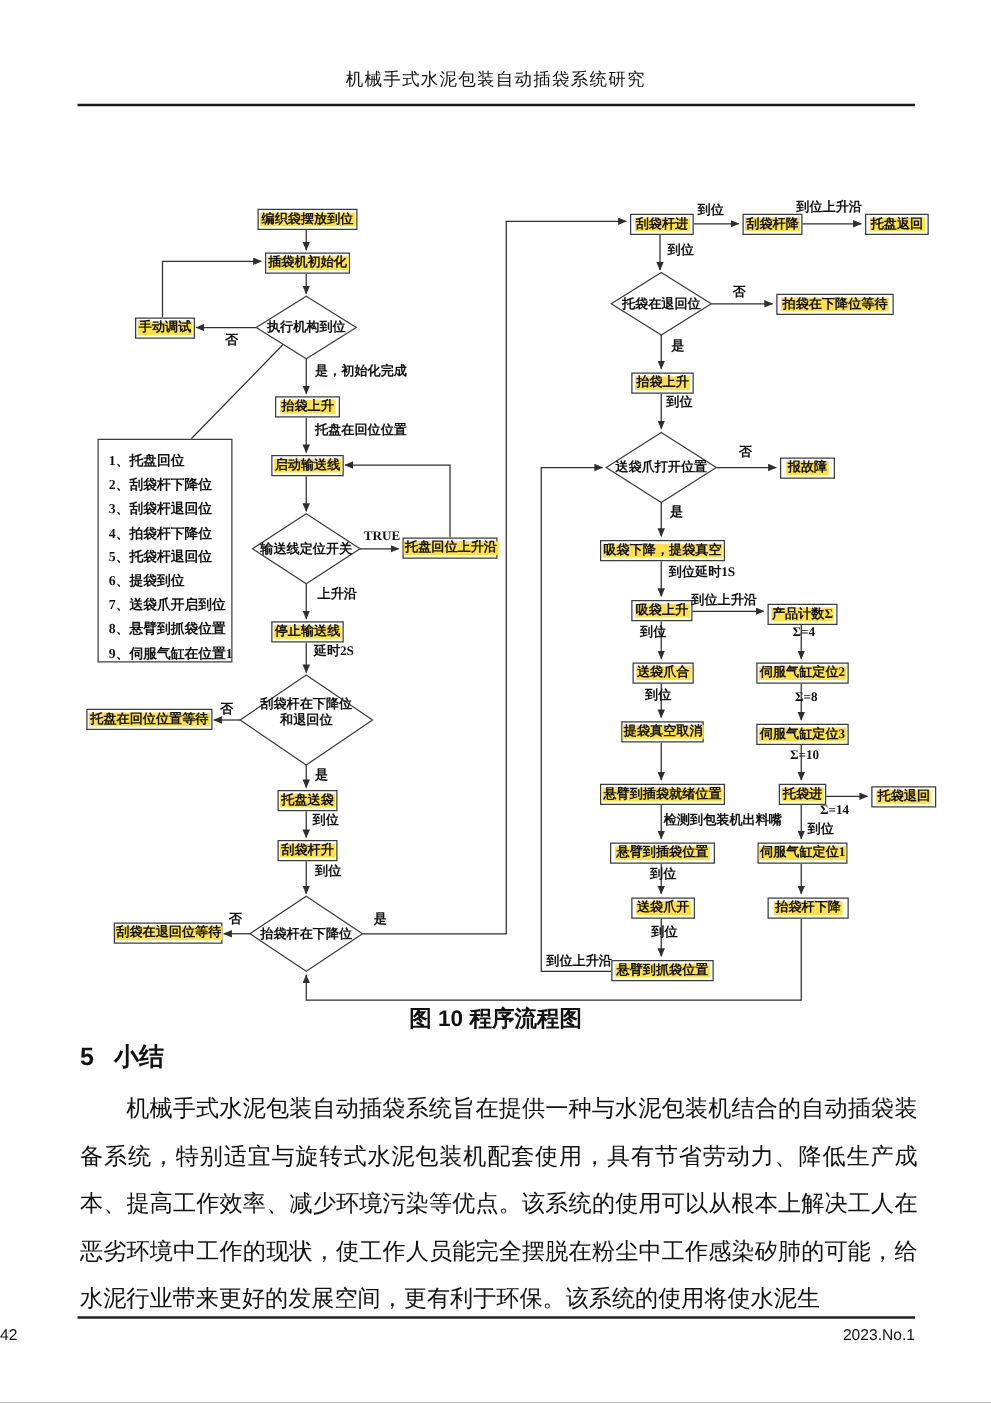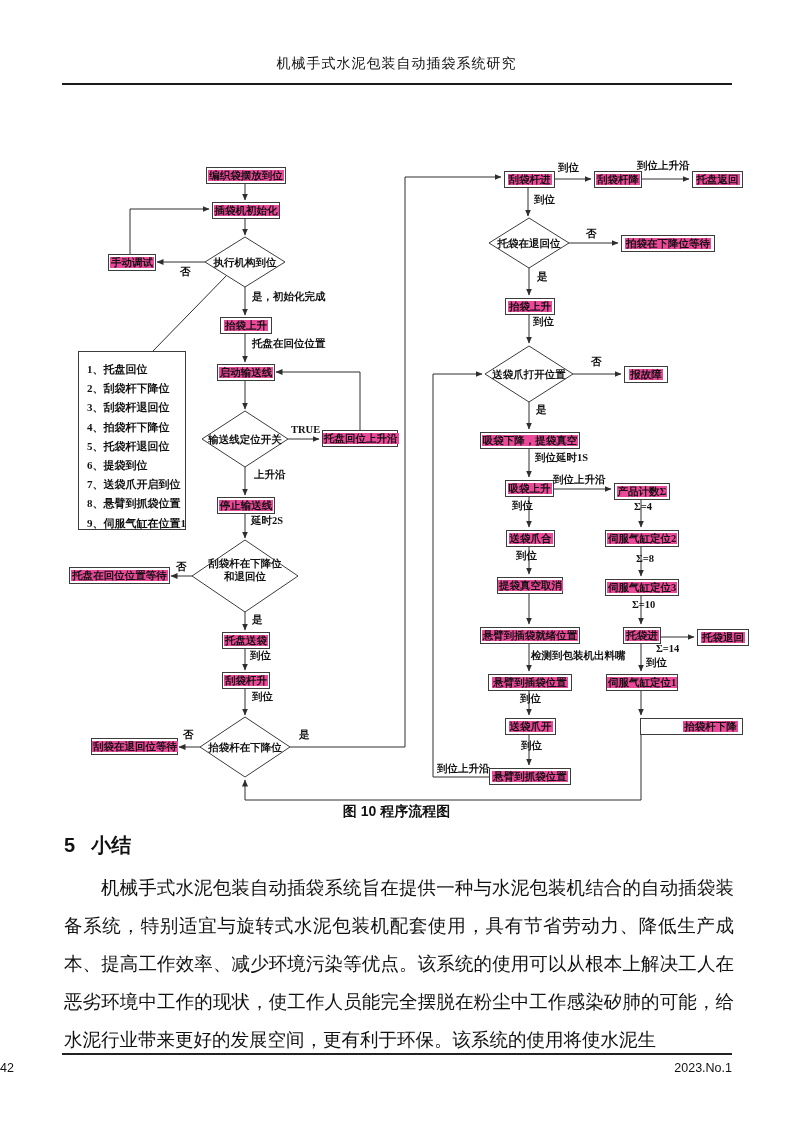--- a/index.html
+++ b/index.html
@@ -6,29 +6,29 @@
   .page { position:relative; width:793px; height:1122px; margin:0 auto; background:#ffffff;
           font-family:"Liberation Serif","DejaVu Serif",serif; color:#111; overflow:hidden; }
   .hdr-title { position:absolute; top:55px; left:0; width:100%; text-align:center;
                font-size:14px; letter-spacing:1px; }
   .hdr-rule { position:absolute; top:83px; left:62px; width:670px; height:2px; background:#1a1a1a; }
   .para-intro { position:absolute; top:89px; left:64px; width:668px; font-size:18.5px;
                 line-height:38px; text-align:justify; }
   .flow-svg { position:absolute; left:0; top:0; }
   .nd { position:absolute; border:1px solid #3c3c3c; background:#fff; text-align:center;
         font-size:10.5px; line-height:13px; font-weight:bold; padding:1px 0; white-space:nowrap; }
-  .nd > span { background:#ec4899; padding:0 1px; }
+  .nd > span { background:#fde047; padding:0 1px; }
   .dt { position:absolute; text-align:center; font-size:10.5px; line-height:13px; font-weight:bold; }
   .el { position:absolute; font-size:10.5px; font-weight:bold; white-space:nowrap; }
   .legend { position:absolute; left:78px; top:351px; width:108px; height:179px;
             border:1px solid #3c3c3c; background:#fff; padding:8px 0 0 8px; box-sizing:border-box;
             font-size:11px; font-weight:bold; line-height:19.2px; }
   .legend div { white-space:nowrap; }
   .fig-caption { position:absolute; top:803px; left:0; width:100%; text-align:center;
-                 font-size:14px; font-weight:bold;
+                 font-size:18px; font-weight:bold;
                  font-family:"Liberation Sans","DejaVu Sans",sans-serif; }
   .sec-heading { position:absolute; top:832px; left:64px; font-size:20px; font-weight:bold;
                  font-family:"Liberation Sans","DejaVu Sans",sans-serif; }
   .sec-heading .num { margin-right:16px; }
   .para-summary { position:absolute; top:869px; left:64px; width:670px; font-size:18.5px;
                   line-height:38px; text-align:justify; text-indent:2em; }
   .ftr-rule { position:absolute; top:1053px; left:62px; width:670px; height:2px; background:#222; }
   .ftr-page { position:absolute; top:1061px; left:0; width:100%; text-align:left; font-size:12.5px;
               font-family:"Liberation Sans","DejaVu Sans",sans-serif; }
   .ftr-issue { position:absolute; top:1061px; right:61px; font-size:12.5px;
@@ -138,21 +138,21 @@
   <div class="nd" style="left:506px;top:530px;width:47px;"><span>送袋爪合</span></div>
   <div class="nd" style="left:605px;top:530px;width:72px;"><span>伺服气缸定位2</span></div>
   <div class="nd" style="left:497px;top:577px;width:64px;"><span>提袋真空取消</span></div>
   <div class="nd" style="left:605px;top:579px;width:72px;"><span>伺服气缸定位3</span></div>
   <div class="nd" style="left:480px;top:627px;width:98px;"><span>悬臂到插袋就绪位置</span></div>
   <div class="nd" style="left:623px;top:627px;width:36px;"><span>托袋进</span></div>
   <div class="nd" style="left:697px;top:629px;width:50px;"><span>托袋退回</span></div>
   <div class="nd" style="left:488px;top:674px;width:82px;"><span>悬臂到插袋位置</span></div>
   <div class="nd" style="left:606px;top:674px;width:70px;"><span>伺服气缸定位1</span></div>
   <div class="nd" style="left:505px;top:718px;width:49px;"><span>送袋爪开</span></div>
-  <div class="nd" style="left:640px;top:718px;width:63px;padding-left:38px;"><span>抬袋杆下降</span></div>
+  <div class="nd" style="left:614px;top:718px;width:63px;"><span>抬袋杆下降</span></div>
   <div class="nd" style="left:489px;top:768px;width:80px;"><span>悬臂到抓袋位置</span></div>
 
   <div class="dt" style="left:203px;top:256px;width:84px;">执行机构到位</div>
   <div class="dt" style="left:200px;top:433px;width:90px;">输送线定位开关</div>
   <div class="dt" style="left:208px;top:557px;width:74px;">刮袋杆在下降位和退回位</div>
   <div class="dt" style="left:200px;top:741px;width:90px;">抬袋杆在下降位</div>
   <div class="dt" style="left:487px;top:237px;width:84px;">托袋在退回位</div>
   <div class="dt" style="left:485px;top:368px;width:88px;">送袋爪打开位置</div>
 
   <span class="el" style="left:180px;top:265px;">否</span>

